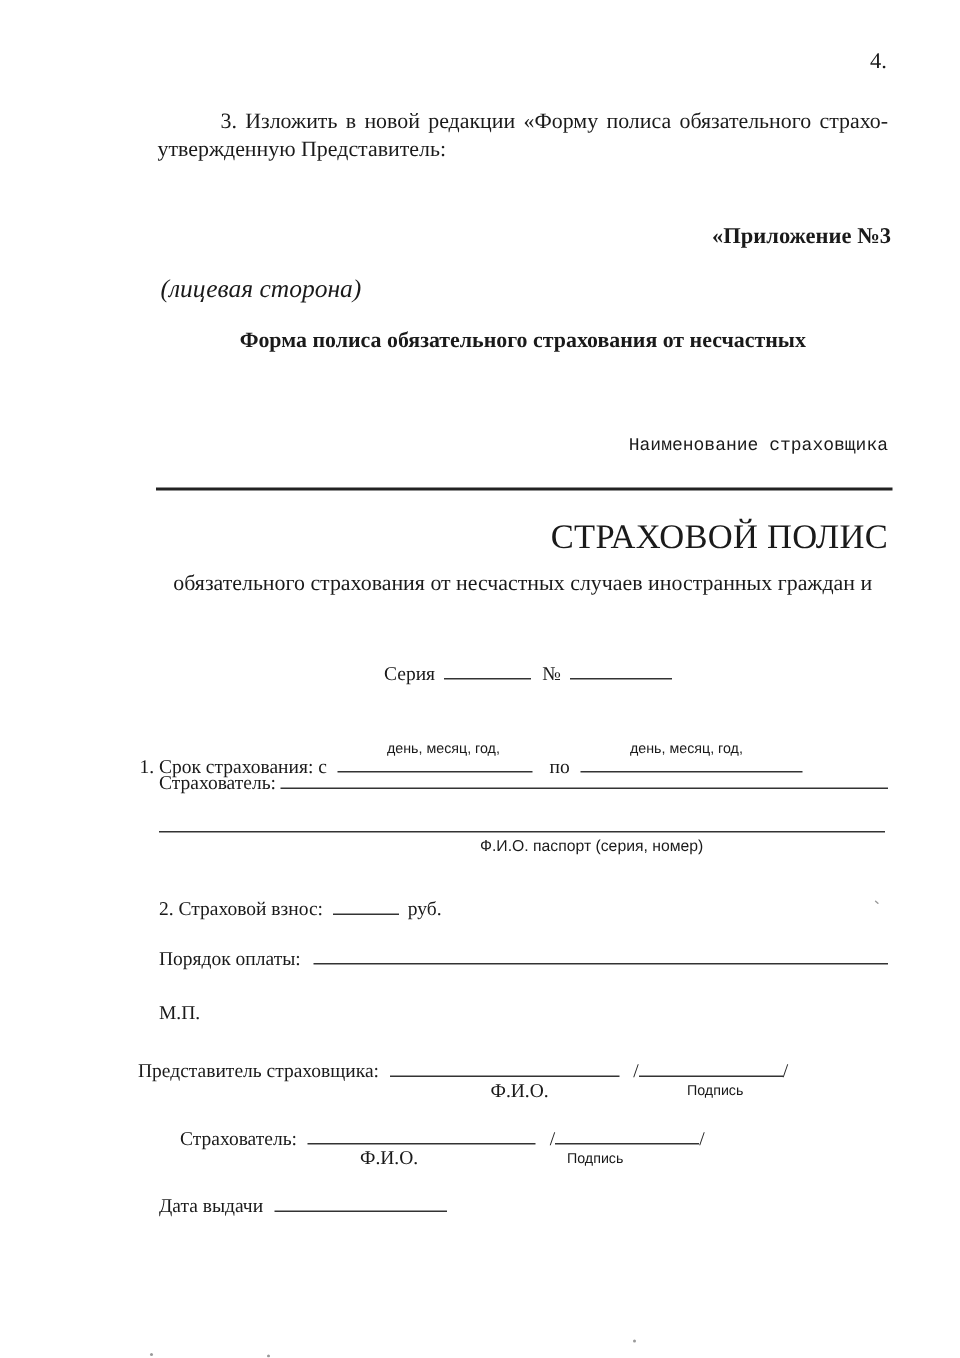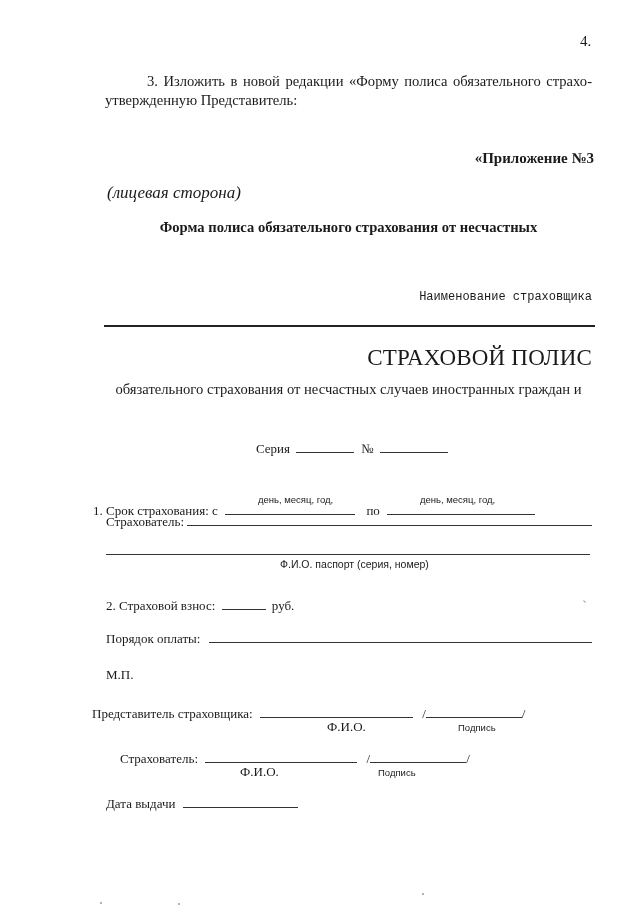--- a/index.html
+++ b/index.html
@@ -87,20 +87,21 @@
       vertical-align: baseline;
     }
     .uline.thick { border-bottom-width: 1.5px; }
     .tiny {
       font-size: 9.5px;
       font-family: "Liberation Sans", "DejaVu Sans", sans-serif;
     }
     .small-caption {
       font-size: 10.5px;
       font-family: "Liberation Sans", "DejaVu Sans", sans-serif;
+      margin-left: 40px;
     }
     .rule-line {
       position: absolute;
       height: 0;
       border-top: 1px solid #333;
     }
     .speck {
       position: absolute;
       width: 2px; height: 2px;
       background: #9a9a9a;

